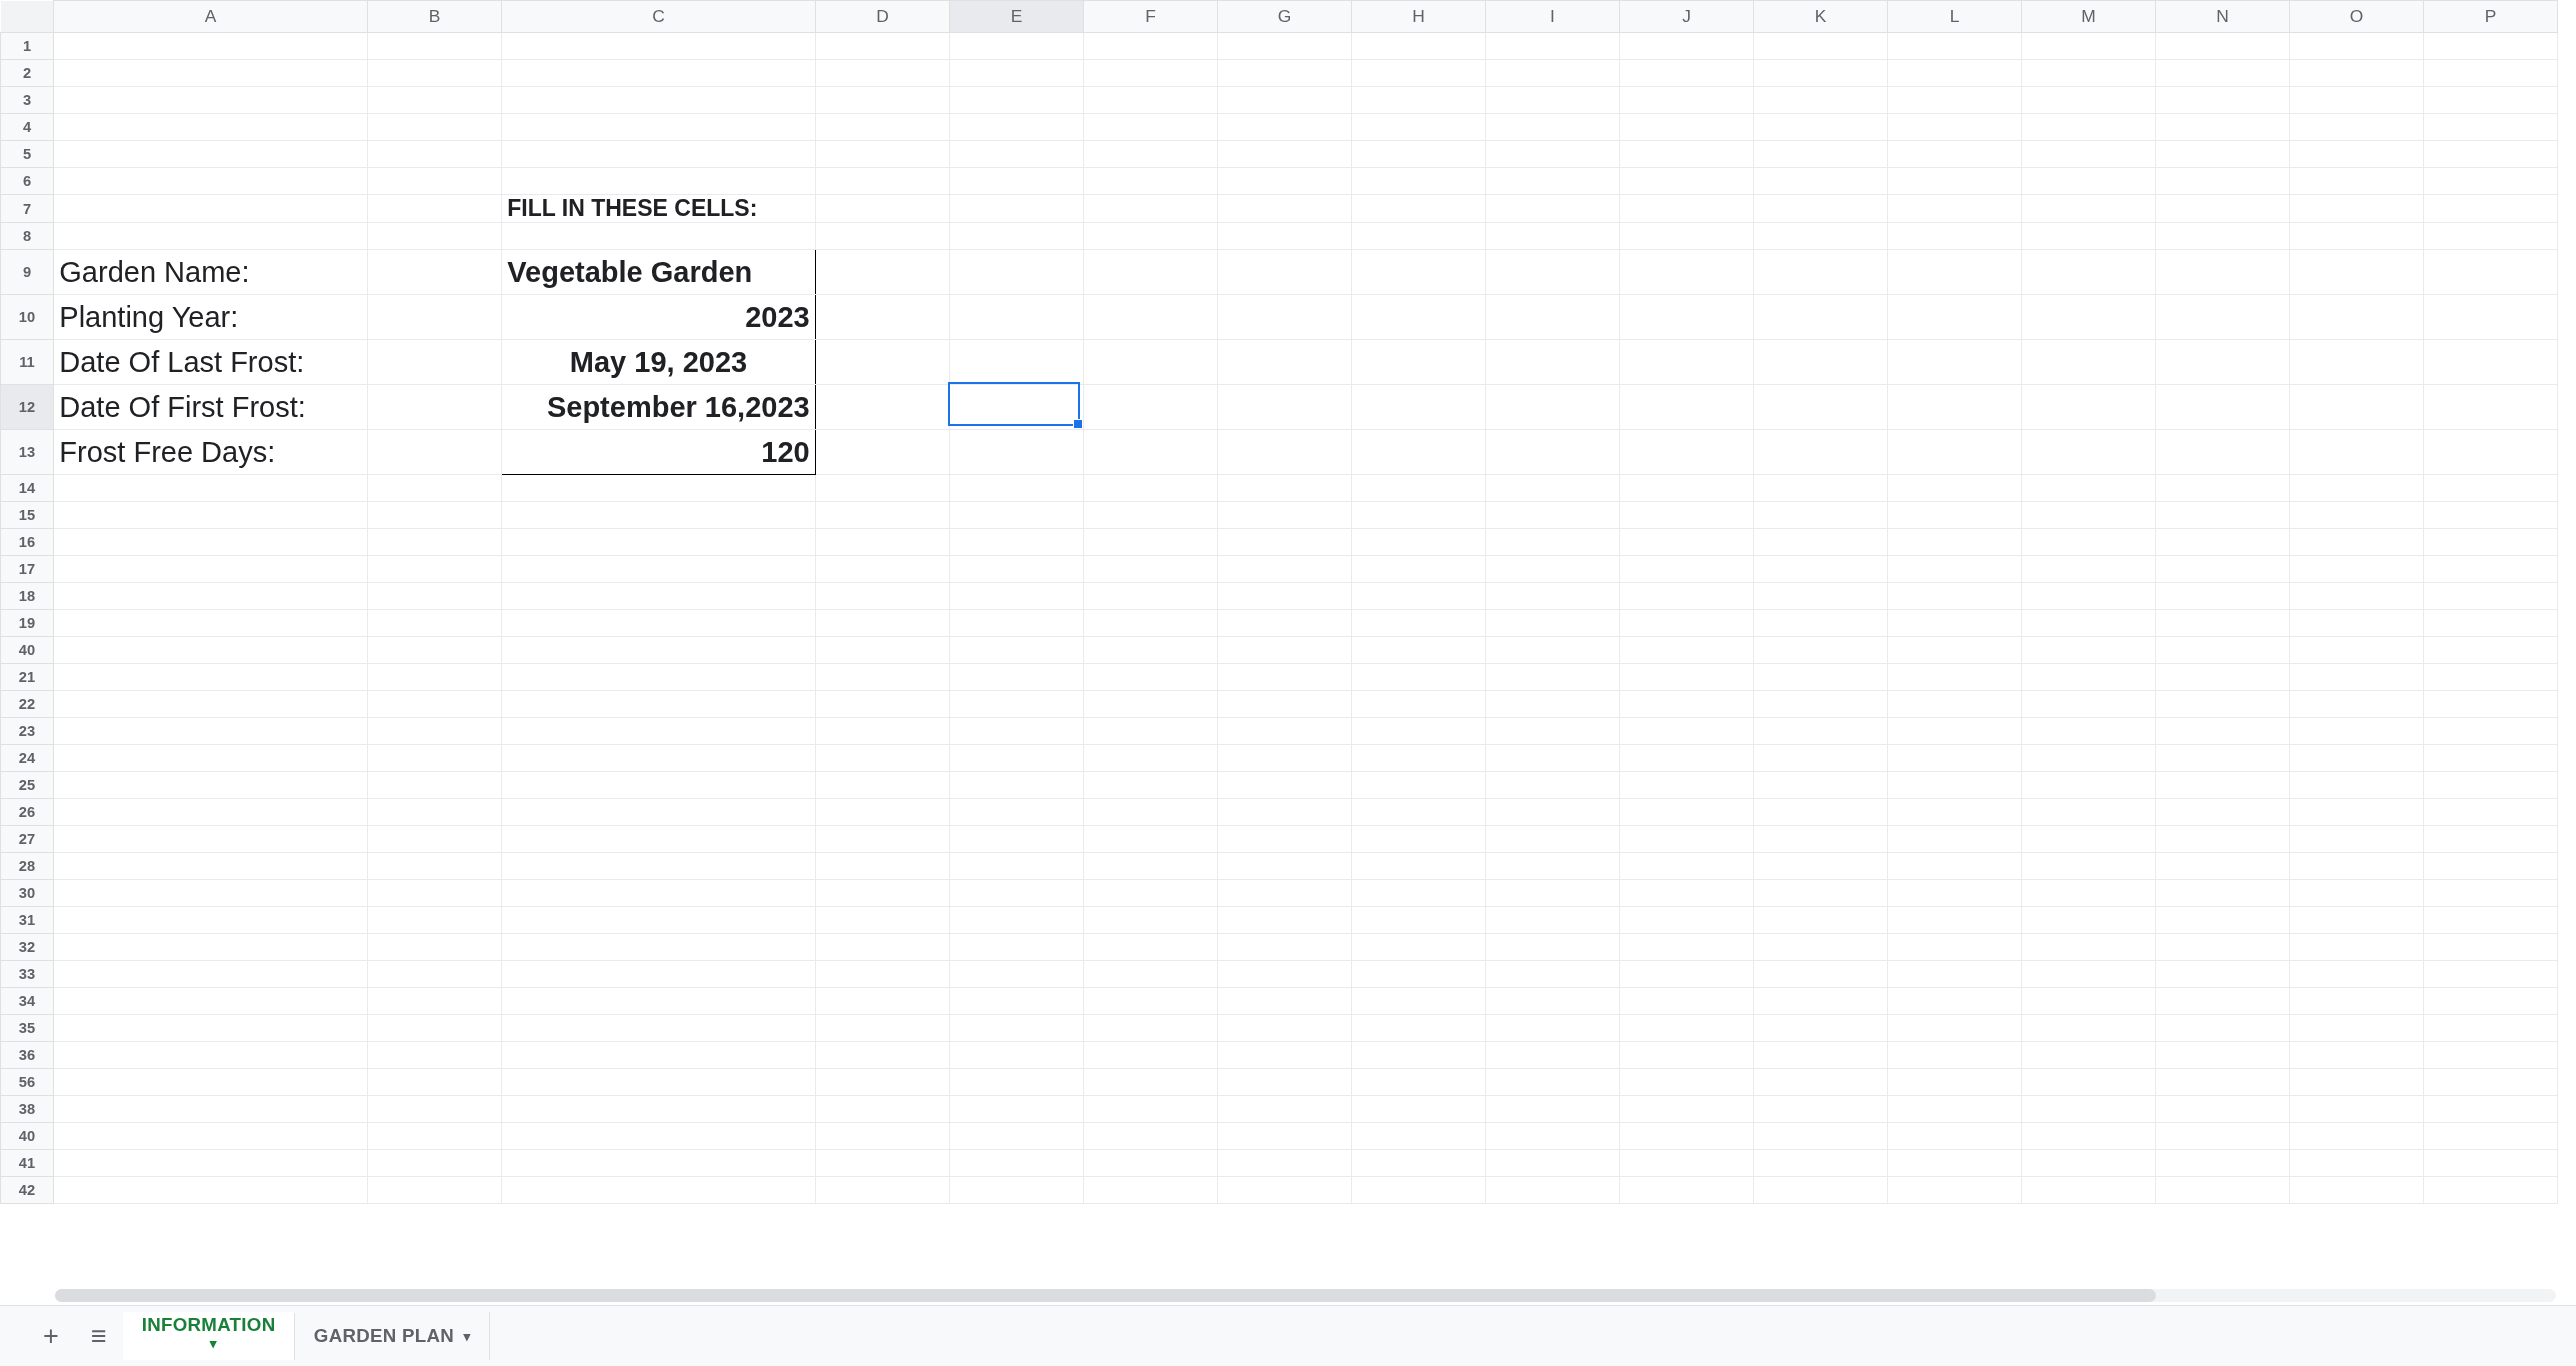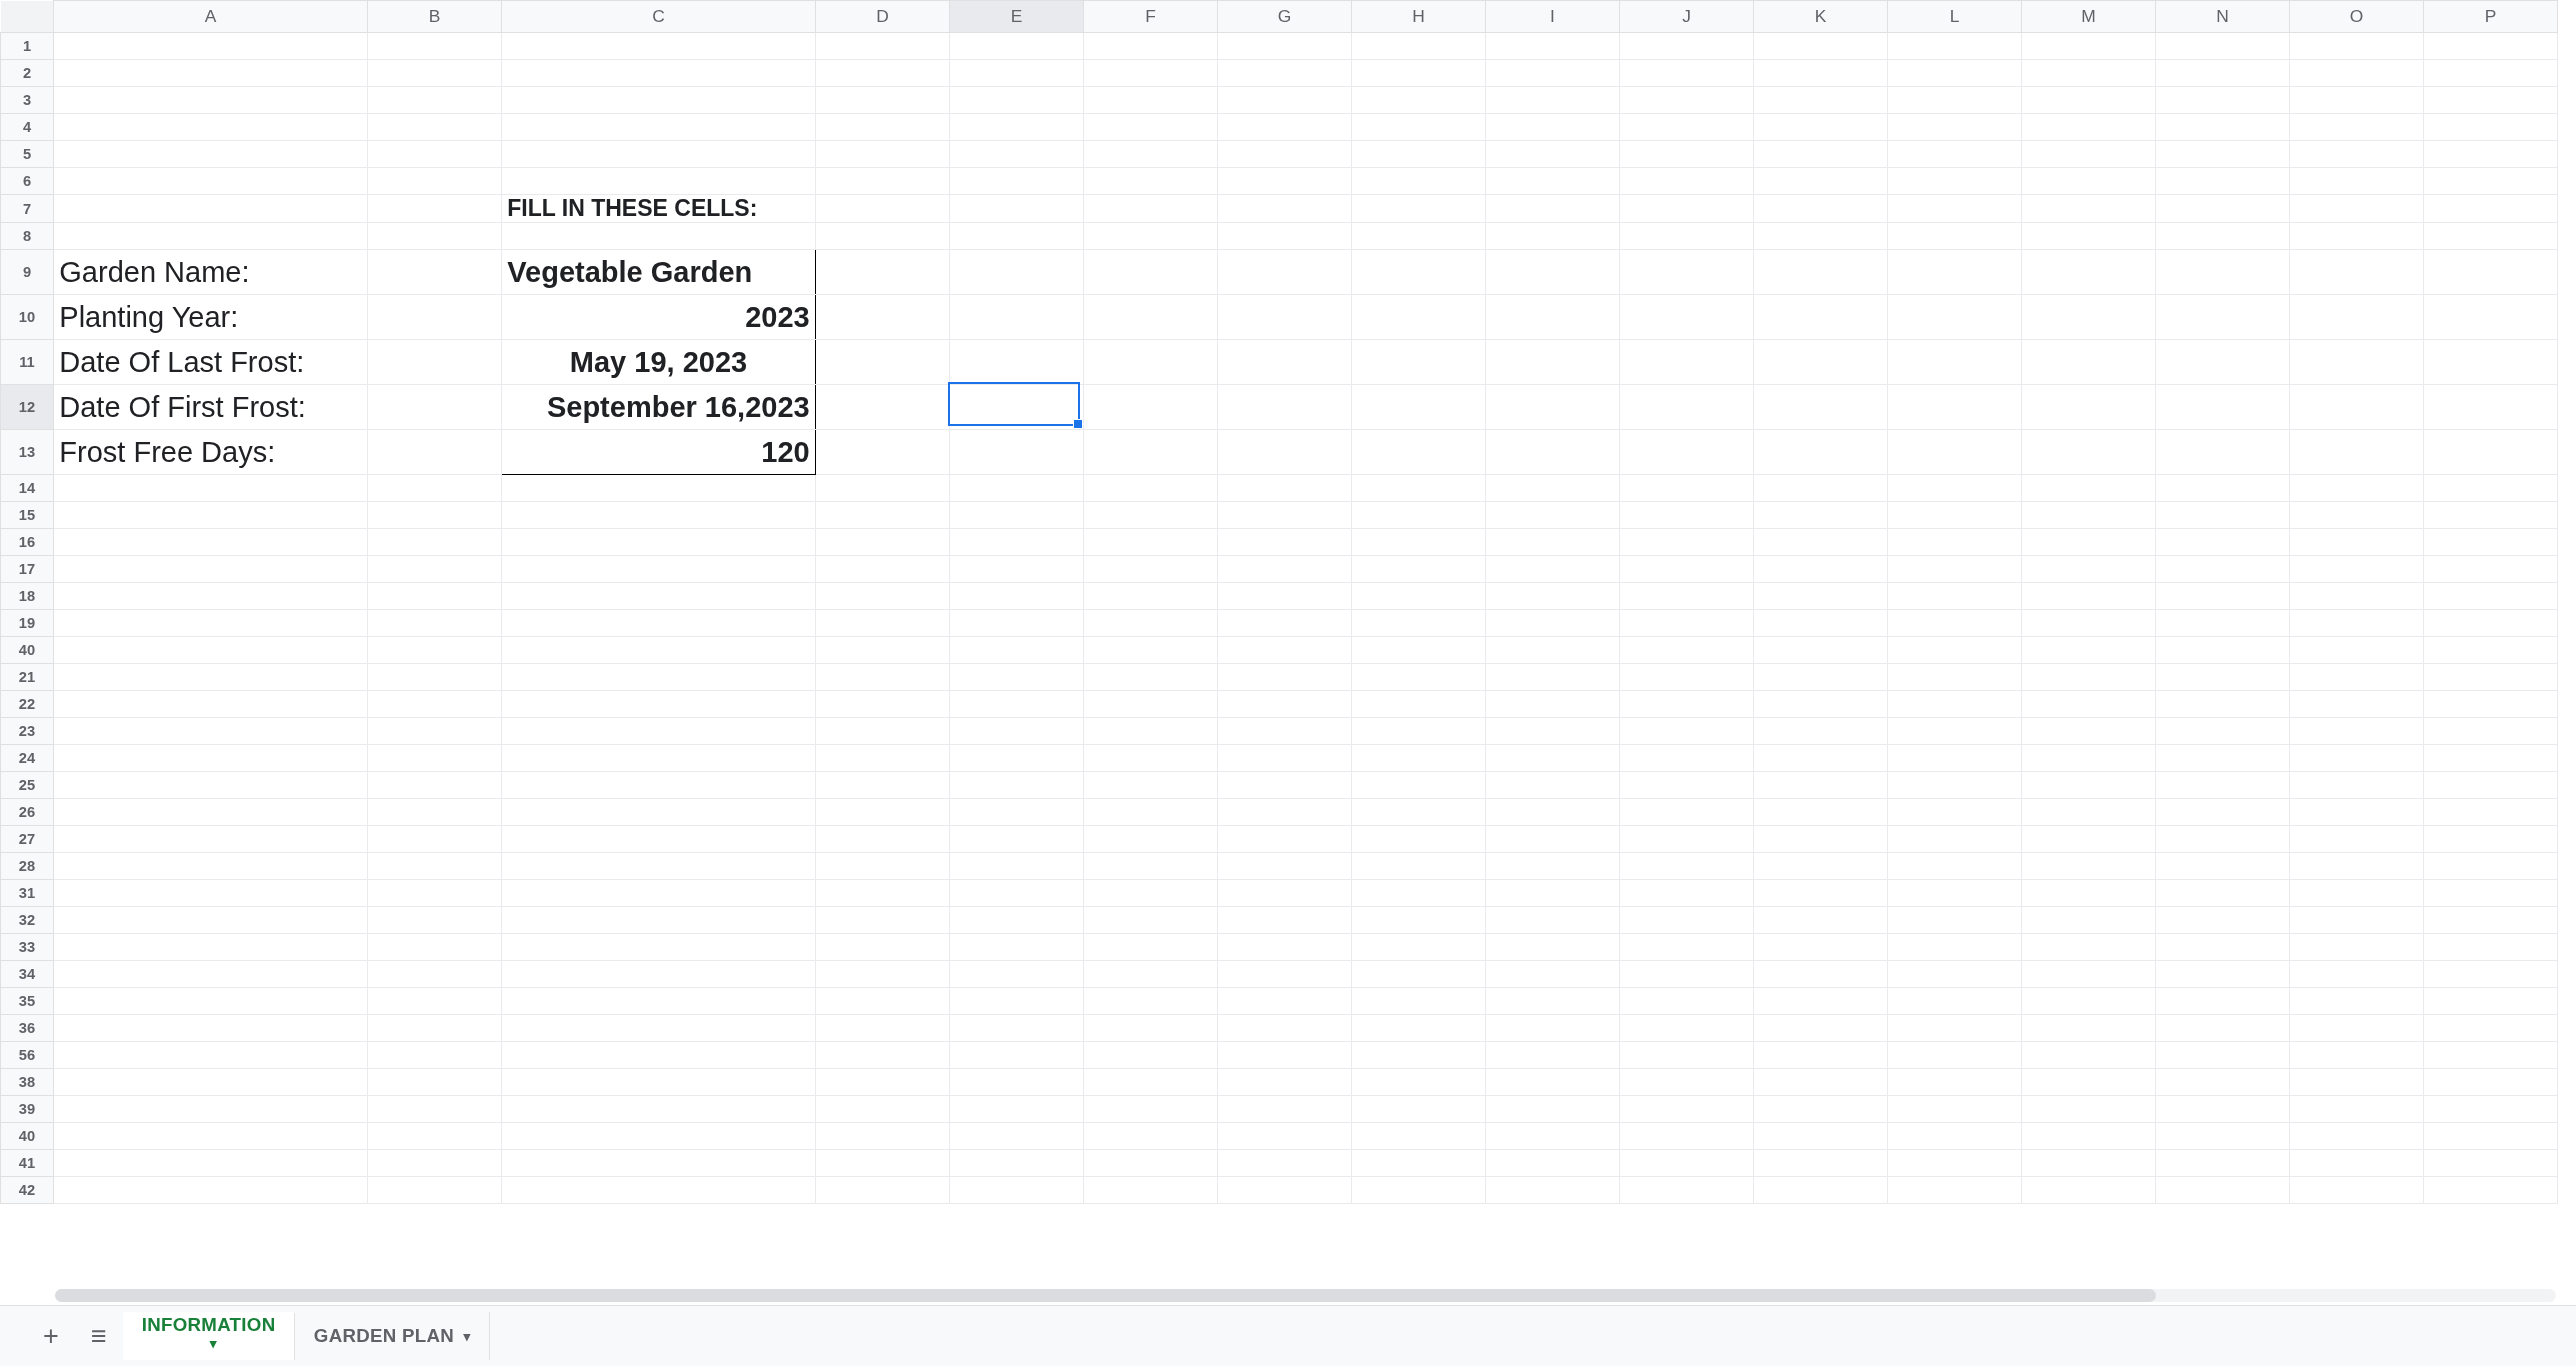--- a/index.html
+++ b/index.html
@@ -687,20 +687,39 @@
           <td class="cell" id="cell-I28"></td>
           <td class="cell" id="cell-J28"></td>
           <td class="cell" id="cell-K28"></td>
           <td class="cell" id="cell-L28"></td>
           <td class="cell" id="cell-M28"></td>
           <td class="cell" id="cell-N28"></td>
           <td class="cell" id="cell-O28"></td>
           <td class="cell" id="cell-P28"></td>
         </tr>
         <tr>
+          <th class="row-head">30</th>
+          <td class="cell" id="cell-A30"></td>
+          <td class="cell" id="cell-B30"></td>
+          <td class="cell" id="cell-C30"></td>
+          <td class="cell" id="cell-D30"></td>
+          <td class="cell" id="cell-E30"></td>
+          <td class="cell" id="cell-F30"></td>
+          <td class="cell" id="cell-G30"></td>
+          <td class="cell" id="cell-H30"></td>
+          <td class="cell" id="cell-I30"></td>
+          <td class="cell" id="cell-J30"></td>
+          <td class="cell" id="cell-K30"></td>
+          <td class="cell" id="cell-L30"></td>
+          <td class="cell" id="cell-M30"></td>
+          <td class="cell" id="cell-N30"></td>
+          <td class="cell" id="cell-O30"></td>
+          <td class="cell" id="cell-P30"></td>
+        </tr>
+        <tr>
           <th class="row-head">31</th>
           <td class="cell" id="cell-A31"></td>
           <td class="cell" id="cell-B31"></td>
           <td class="cell" id="cell-C31"></td>
           <td class="cell" id="cell-D31"></td>
           <td class="cell" id="cell-E31"></td>
           <td class="cell" id="cell-F31"></td>
           <td class="cell" id="cell-G31"></td>
           <td class="cell" id="cell-H31"></td>
           <td class="cell" id="cell-I31"></td>
@@ -837,39 +856,20 @@
           <td class="cell" id="cell-G38"></td>
           <td class="cell" id="cell-H38"></td>
           <td class="cell" id="cell-I38"></td>
           <td class="cell" id="cell-J38"></td>
           <td class="cell" id="cell-K38"></td>
           <td class="cell" id="cell-L38"></td>
           <td class="cell" id="cell-M38"></td>
           <td class="cell" id="cell-N38"></td>
           <td class="cell" id="cell-O38"></td>
           <td class="cell" id="cell-P38"></td>
-        </tr>
-        <tr>
-          <th class="row-head">39</th>
-          <td class="cell" id="cell-A39"></td>
-          <td class="cell" id="cell-B39"></td>
-          <td class="cell" id="cell-C39"></td>
-          <td class="cell" id="cell-D39"></td>
-          <td class="cell" id="cell-E39"></td>
-          <td class="cell" id="cell-F39"></td>
-          <td class="cell" id="cell-G39"></td>
-          <td class="cell" id="cell-H39"></td>
-          <td class="cell" id="cell-I39"></td>
-          <td class="cell" id="cell-J39"></td>
-          <td class="cell" id="cell-K39"></td>
-          <td class="cell" id="cell-L39"></td>
-          <td class="cell" id="cell-M39"></td>
-          <td class="cell" id="cell-N39"></td>
-          <td class="cell" id="cell-O39"></td>
-          <td class="cell" id="cell-P39"></td>
         </tr>
         <tr>
           <th class="row-head">40</th>
           <td class="cell" id="cell-A40"></td>
           <td class="cell" id="cell-B40"></td>
           <td class="cell" id="cell-C40"></td>
           <td class="cell" id="cell-D40"></td>
           <td class="cell" id="cell-E40"></td>
           <td class="cell" id="cell-F40"></td>
           <td class="cell" id="cell-G40"></td>

